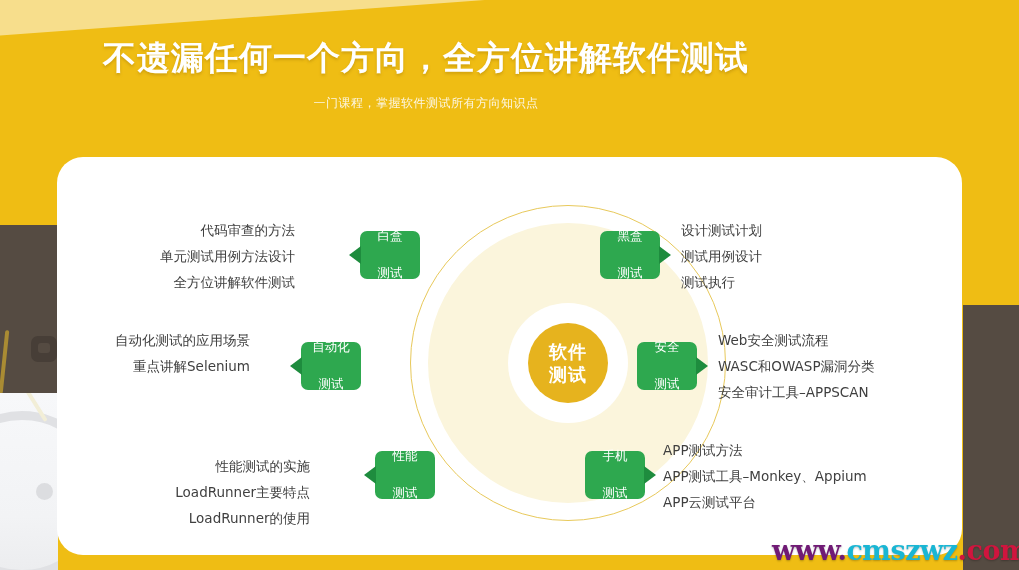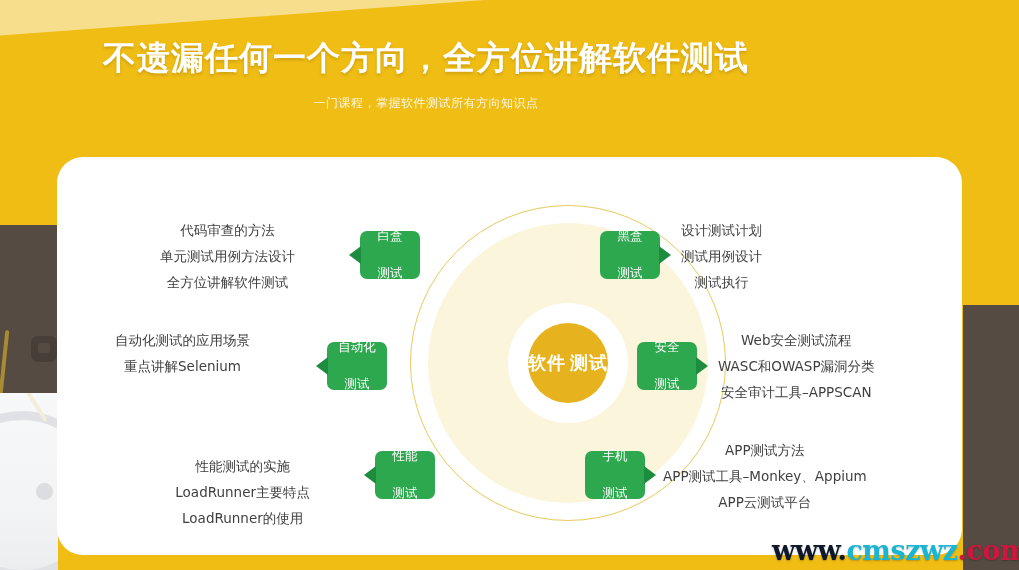--- a/index.html
+++ b/index.html
@@ -190,23 +190,23 @@
   }
   .center-circle {
     position: absolute;
     left: 471px;
     top: 166px;
     width: 80px;
     height: 80px;
     background: #E6B31E;
     border-radius: 50%;
     display: flex;
-    flex-direction: row;
+    flex-direction: column;
     align-items: center;
-    justify-content: space-between;
+    justify-content: center;
     color: #ffffff;
     font-size: 18px;
     font-weight: bold;
     line-height: 1.3;
     letter-spacing: 1px;
   }
 
   
   .badge {
     position: absolute;
@@ -247,26 +247,26 @@
   .items {
     position: absolute;
     font-size: 13.5px;
     color: #3F3F3F;
     line-height: 24px;
     white-space: nowrap;
     z-index: 2;
   }
   .items.to-left { text-align: right; }
   .items.to-right { text-align: left; }
-  .items div { padding: 1px 0; text-align: center; }
+  .items div { padding: 1px 0; }
 
   
   .b-whitebox  { left: 303px; top: 74px; }
   .b-blackbox  { left: 543px; top: 74px; }
-  .b-auto      { left: 270px; top: 185px; align-items: center; }
+  .b-auto      { left: 244px; top: 185px; align-items: center; }
   .b-security  { left: 580px; top: 185px; }
   .b-perf      { left: 318px; top: 294px; }
   .b-mobile    { left: 528px; top: 294px; }
 
   .i-whitebox  { right: 667px; top: 60px; }
   .i-blackbox  { left: 624px;  top: 60px; }
   .i-auto      { right: 712px; top: 170px; }
   .i-security  { left: 661px;  top: 170px; }
   .i-perf      { right: 652px; top: 296px; }
   .i-mobile    { left: 606px;  top: 280px; }
@@ -276,21 +276,21 @@
     position: absolute;
     left: 772px;
     top: 535px;
     font-family: "DejaVu Serif", "Liberation Serif", serif;
     font-size: 27px;
     font-weight: bold;
     letter-spacing: -0.5px;
     z-index: 20;
     text-shadow: 0 1px 2px rgba(0,0,0,0.25);
   }
-  .wm-a { color: #0f172a; text-align: center; }
+  .wm-a { color: #701a75; text-align: center; }
   .wm-b { color: #19B6D4; }
   .wm-c { color: #D0153E; }
 </style>
 </head>
 <body>
 
 <div id="stage">
 
   <div class="bg-base"></div>
   <div class="bg-lightband"></div>

